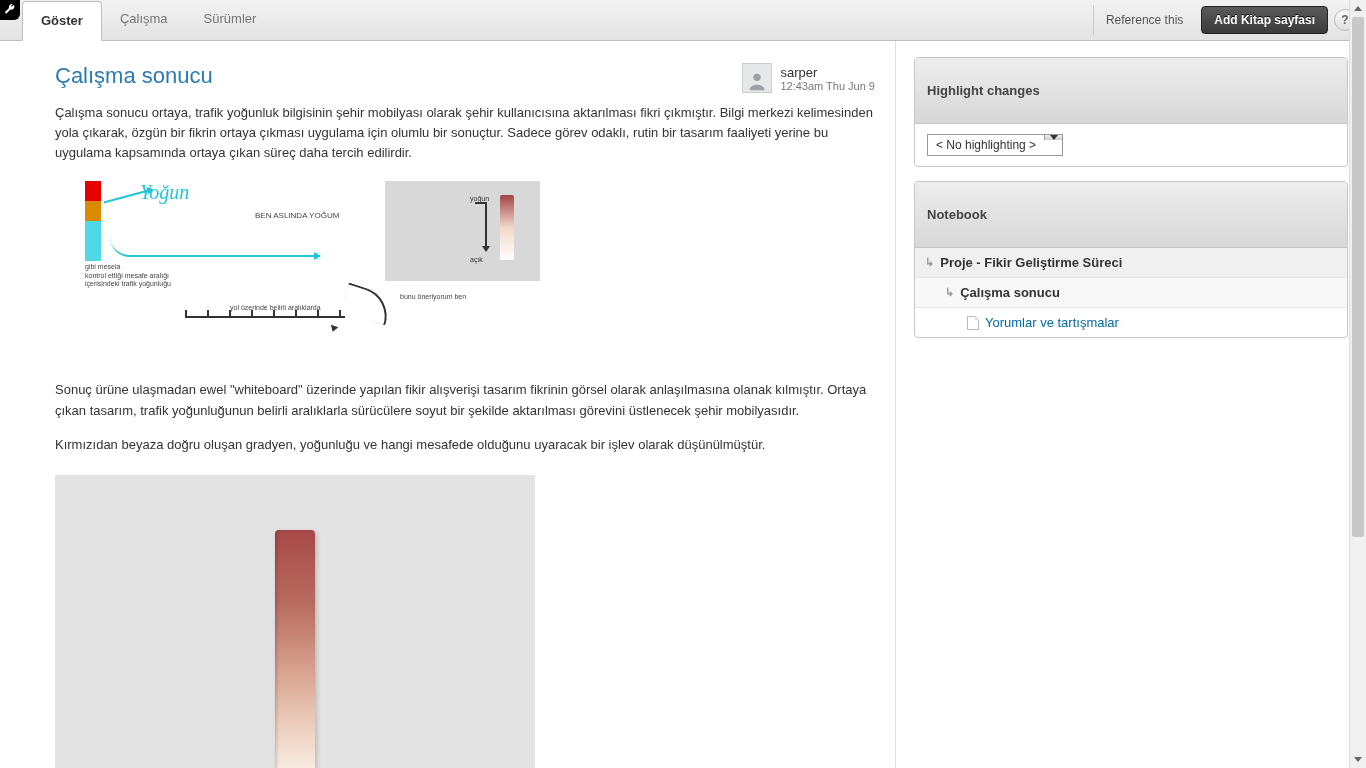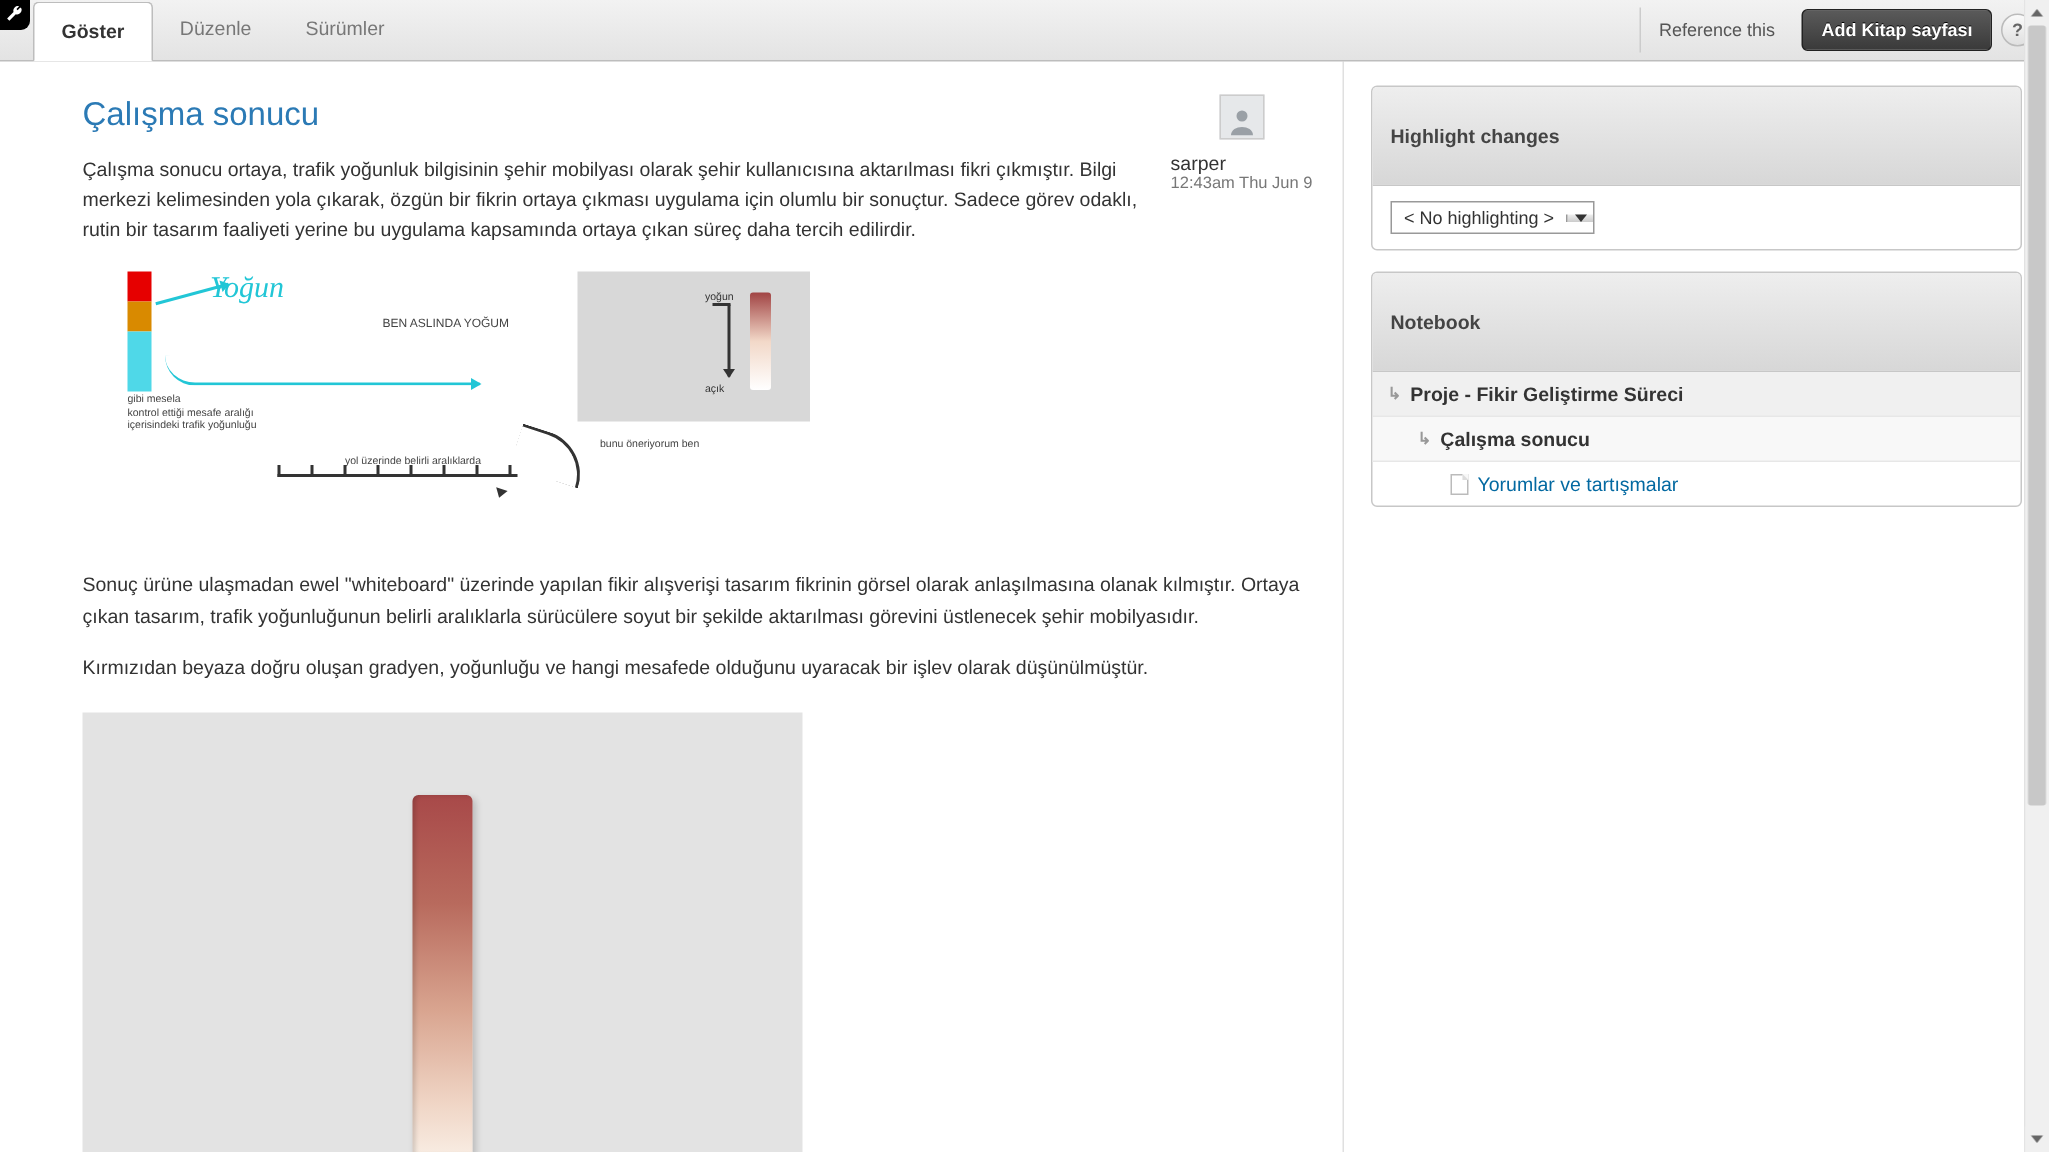--- a/index.html
+++ b/index.html
@@ -10,21 +10,21 @@
 .tab { padding: 11px 18px 10px; color: #777; cursor: pointer; font-size: 13px; }
 .tab.active { background: #fff; border: 1px solid #bdbdbd; border-bottom: 1px solid #fff; border-radius: 4px 4px 0 0; color: #333; font-weight: bold; position: relative; top: 1px; }
 .topbar-right { margin-left: auto; display: flex; align-items: center; padding-right: 10px; gap: 6px; padding-left: 22px; }
 .ref-link { color: #555; font-size: 12px; padding: 8px 12px; border-left: 1px solid #ccc; cursor: pointer; }
 .btn-dark { background: linear-gradient(#5a5a5a, #3a3a3a); color: #fff; border: 1px solid #222; border-radius: 4px; padding: 6px 12px; font-size: 12px; cursor: pointer; font-weight: bold; text-shadow: 0 -1px 0 #000; }
 .help-circle { width: 22px; height: 22px; border-radius: 50%; background: linear-gradient(#fafafa,#e0e0e0); border: 1px solid #bbb; display: flex; align-items: center; justify-content: center; font-weight: bold; color: #666; cursor: pointer; font-size: 12px; }
 .main-wrap { display: flex; }
 .content-col { flex: 1; padding: 22px 20px 20px 55px; border-right: 1px solid #e0e0e0; min-height: 727px; }
 .side-col { width: 470px; padding: 16px 18px; }
 .page-title { color: #2b7ab5; font-size: 22px; font-weight: normal; margin-bottom: 14px; }
-.author-box { float: right; display: flex; align-items: center; gap: 8px; margin-left: 20px; margin-bottom: 10px; flex-direction: column; }
+.author-box { float: right; display: flex; align-items: center; gap: 8px; margin-left: 20px; margin-bottom: 10px; }
 .avatar { width: 30px; height: 30px; background: #e6e8ea; border: 1px solid #ccc; display: flex; align-items: flex-end; justify-content: center; overflow: hidden; }
 .avatar svg { width: 22px; height: 22px; }
 .author-name { font-size: 13px; color: #333; }
 .author-time { font-size: 11px; color: #777; }
 .body-text { font-size: 13px; line-height: 1.55; color: #333; margin-bottom: 14px; }
 .img-area { margin: 18px 0 24px; }
 .sketch { width: 490px; height: 175px; position: relative; background: #fff; }
 .color-bar { position: absolute; left: 30px; top: 0; width: 16px; height: 80px; }
 .cb-red { height: 20px; background: #e60000; }
 .cb-org { height: 20px; background: #d98a00; }
@@ -44,21 +44,21 @@
 .curve-arrow:after { content:''; position:absolute; bottom:-1px; left:-3px; border-top:6px solid #333; border-left:4px solid transparent; border-right:4px solid transparent; }
 .ruler { position: absolute; left: 130px; top: 135px; width: 160px; height: 2px; background: #333; }
 .ruler span { position: absolute; width: 2px; height: 8px; background: #333; bottom: 0; }
 .ruler-arrow { position:absolute; left:288px; top:108px; width:48px; height:30px; border-right:2px solid #333; border-top:2px solid #333; border-top-right-radius:30px; transform:rotate(18deg);}
 .ruler-arrow:after{content:'';position:absolute;left:-4px;bottom:-22px;border-top:6px solid #333;border-left:4px solid transparent;border-right:4px solid transparent;}
 .big-gradient-panel { width: 480px; height: 310px; background: #e3e3e3; margin-top: 20px; display: flex; align-items: flex-start; justify-content: center; padding-top: 55px; }
 .big-pillar { width: 40px; height: 240px; background: linear-gradient(#a84949 0%, #b86a5d 30%, #d9a590 60%, #efd4c4 85%, #f8ece2 100%); border-radius: 4px 4px 2px 2px; box-shadow: inset 2px 0 3px rgba(0,0,0,0.15), 2px 2px 5px rgba(0,0,0,0.18); }
 .side-panel { border: 1px solid #c7c7c7; border-radius: 4px; margin-bottom: 14px; background: #fff; overflow: hidden; }
 .side-panel-hdr { background: linear-gradient(#eeeeee, #d7d7d7); padding: 25px 12px; font-weight: bold; font-size: 13px; color: #444; border-bottom: 1px solid #c7c7c7; }
 .side-panel-body { padding: 10px 12px; }
-.select-fake { display: inline-flex; align-items: center; border: 1px solid #999; background: #fff; font-size: 12px; }
+.select-fake { display: inline-flex; align-items: flex-start; border: 1px solid #999; background: #fff; font-size: 12px; }
 .select-fake .sf-text { padding: 3px 8px; }
 .select-fake .sf-btn { width: 18px; background: linear-gradient(#eee,#ccc); border-left: 1px solid #999; display: flex; align-items: center; justify-content: center; }
 .select-fake .sf-btn:after { content: ''; border-left: 4px solid transparent; border-right: 4px solid transparent; border-top: 5px solid #333; }
 .nb-row { padding: 7px 10px; border-bottom: 1px solid #e7e7e7; font-size: 13px; display: flex; align-items: center; gap: 6px; }
 .nb-row:last-child { border-bottom: none; }
 .nb-row.level0 { background: #f0f0f0; font-weight: bold; }
 .nb-row.level1 { background: #f8f8f8; padding-left: 30px; font-weight: bold; }
 .nb-row.level2 { padding-left: 52px; color: #0369a1; }
 .arrow-icn { color: #999; font-size: 11px; }
 .page-icn { width: 12px; height: 14px; border: 1px solid #bbb; background: #fff; position: relative; display: inline-block; }
@@ -75,21 +75,21 @@
 <body>
 
 <div class="topbar">
   <div class="wrench-badge">
     <svg viewBox="0 0 16 16" width="12" height="12" fill="#fff">
         <path d="M13.7 2.3a4 4 0 0 1-5 5L3 13l-2-2 5.7-5.7a4 4 0 0 1 5-5l-2.4 2.4 1 1 2.4-2.4z"></path>
       </svg>
   </div>
   <div class="tabs">
     <div class="tab active">Göster</div>
-    <div class="tab">Düzenle</div>
+    <div class="tab">Çalışma</div>
     <div class="tab">Sürümler</div>
   </div>
   <div class="topbar-right">
     <div class="ref-link">Reference this</div>
     <button class="btn-dark">Add Kitap sayfası</button>
     <div class="help-circle">?</div>
   </div>
 </div>
 
 <div class="main-wrap">

